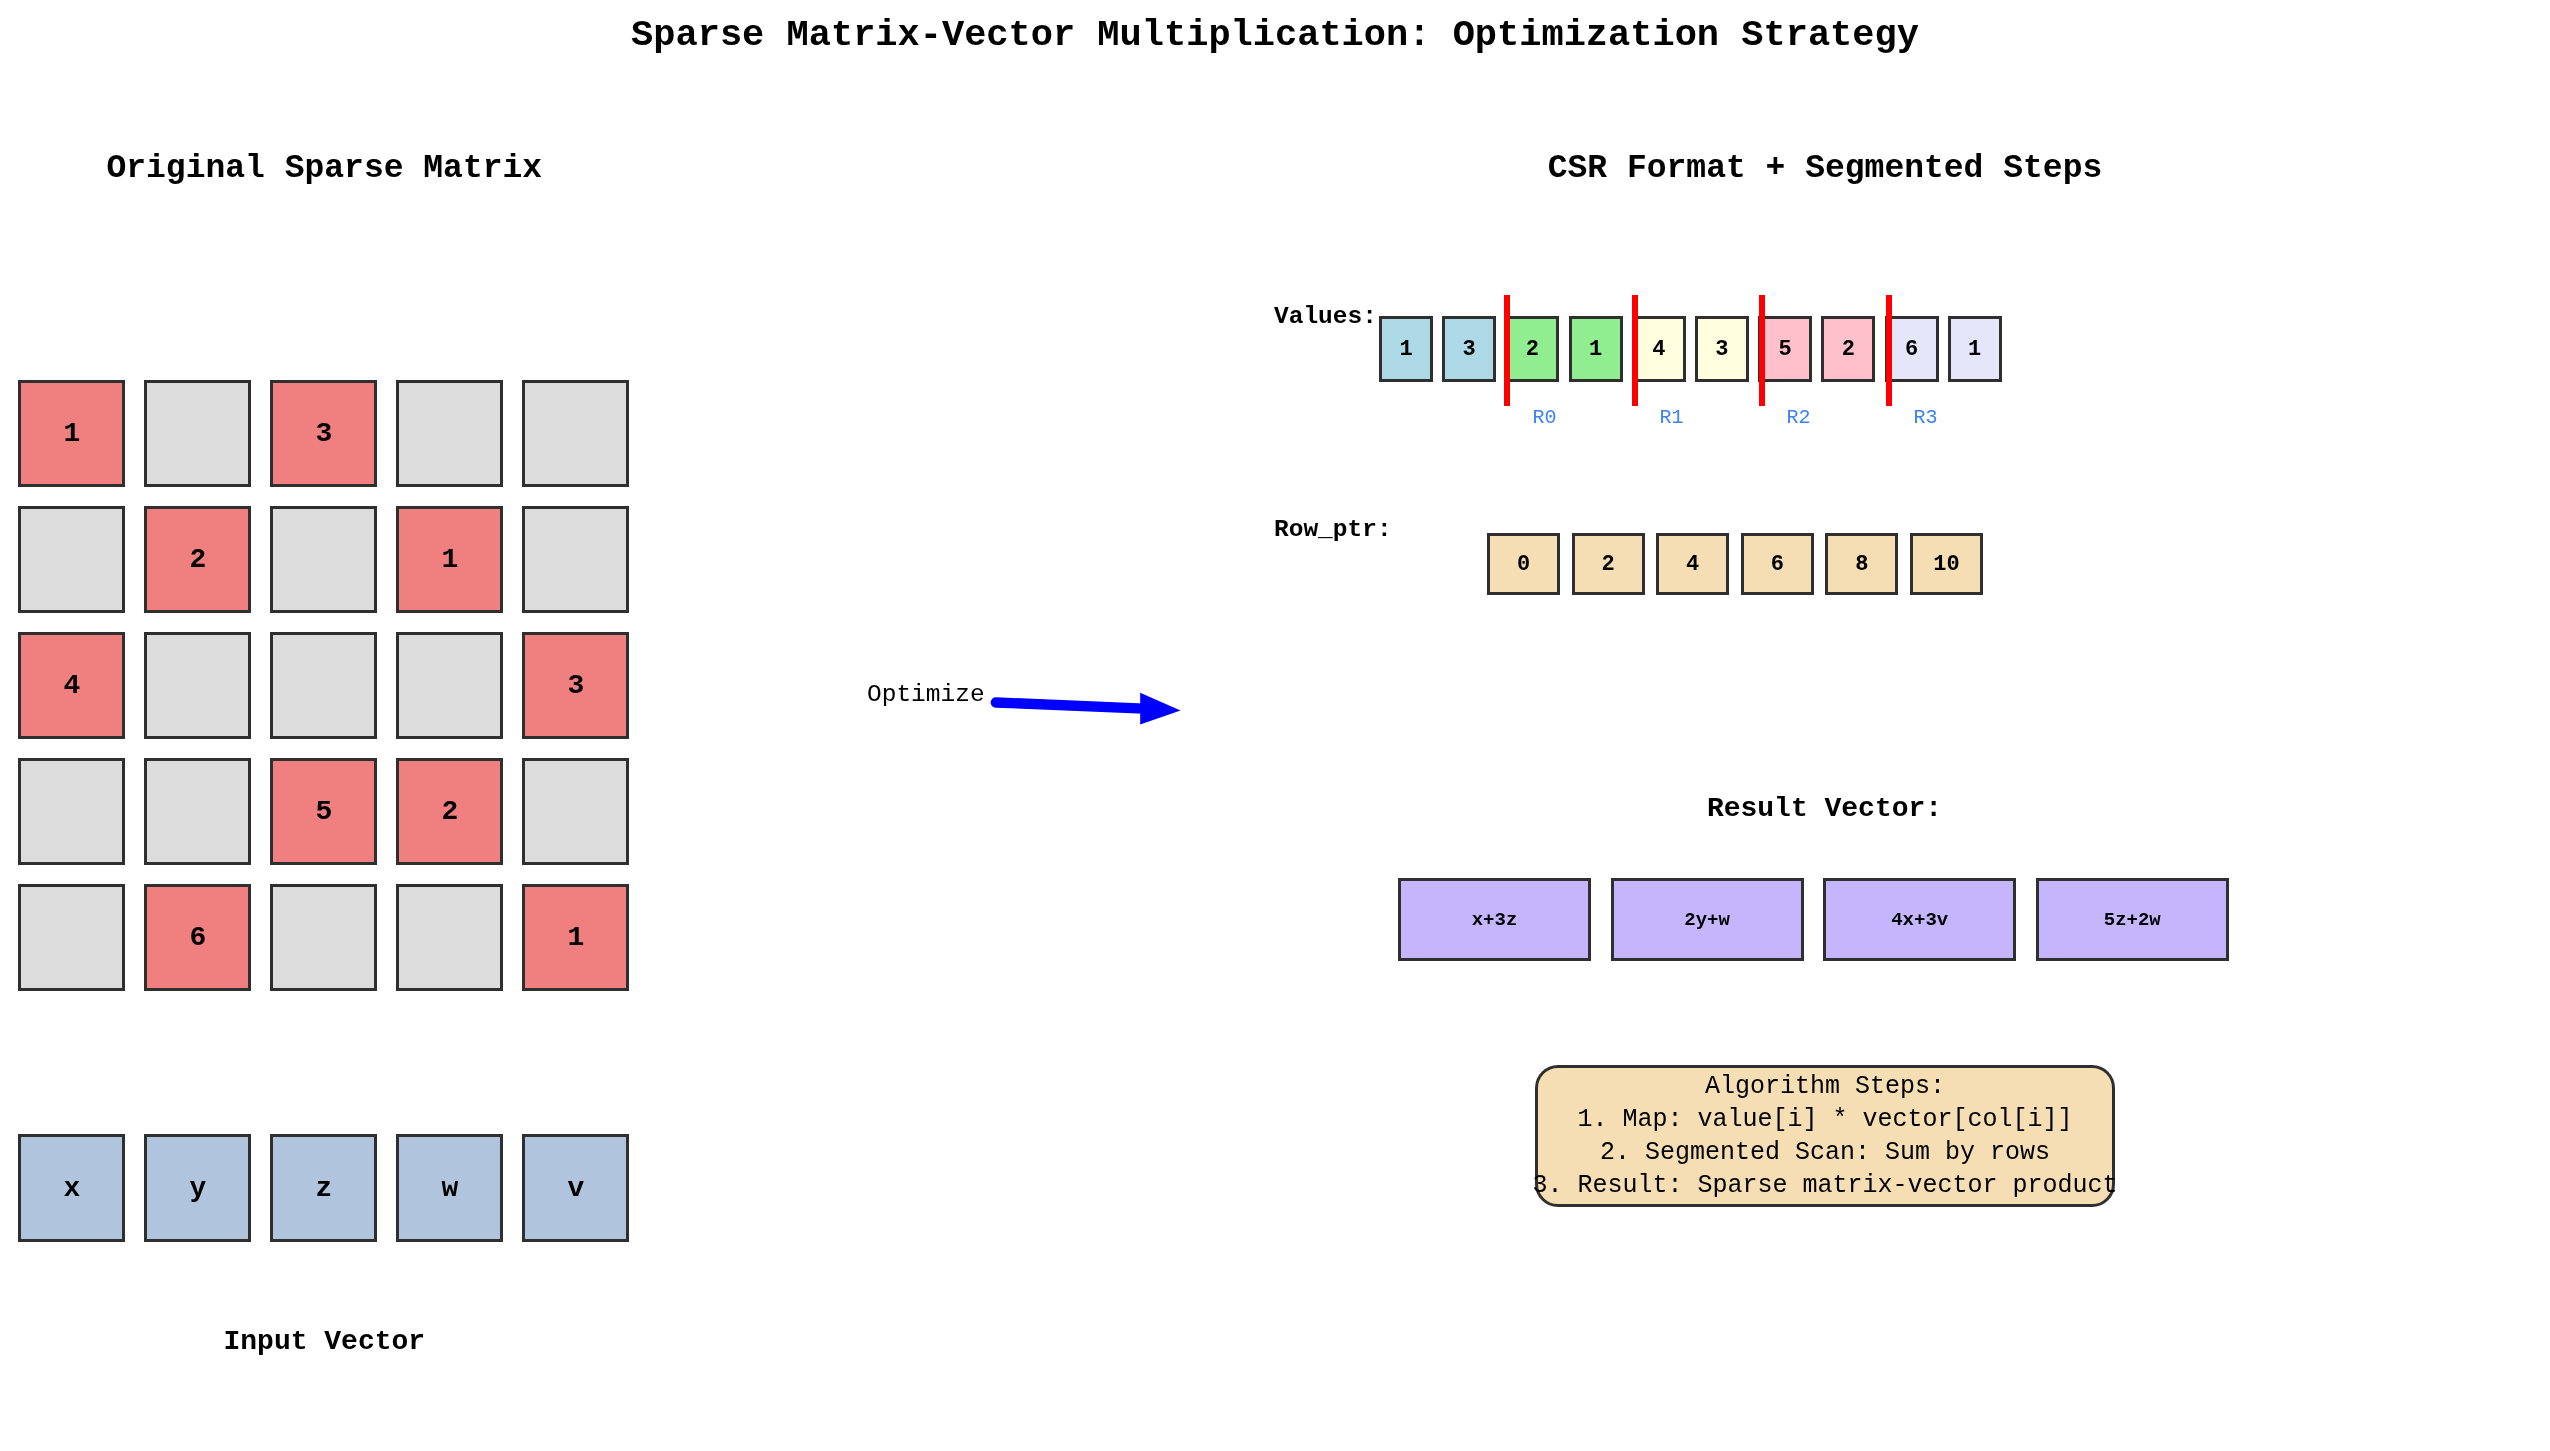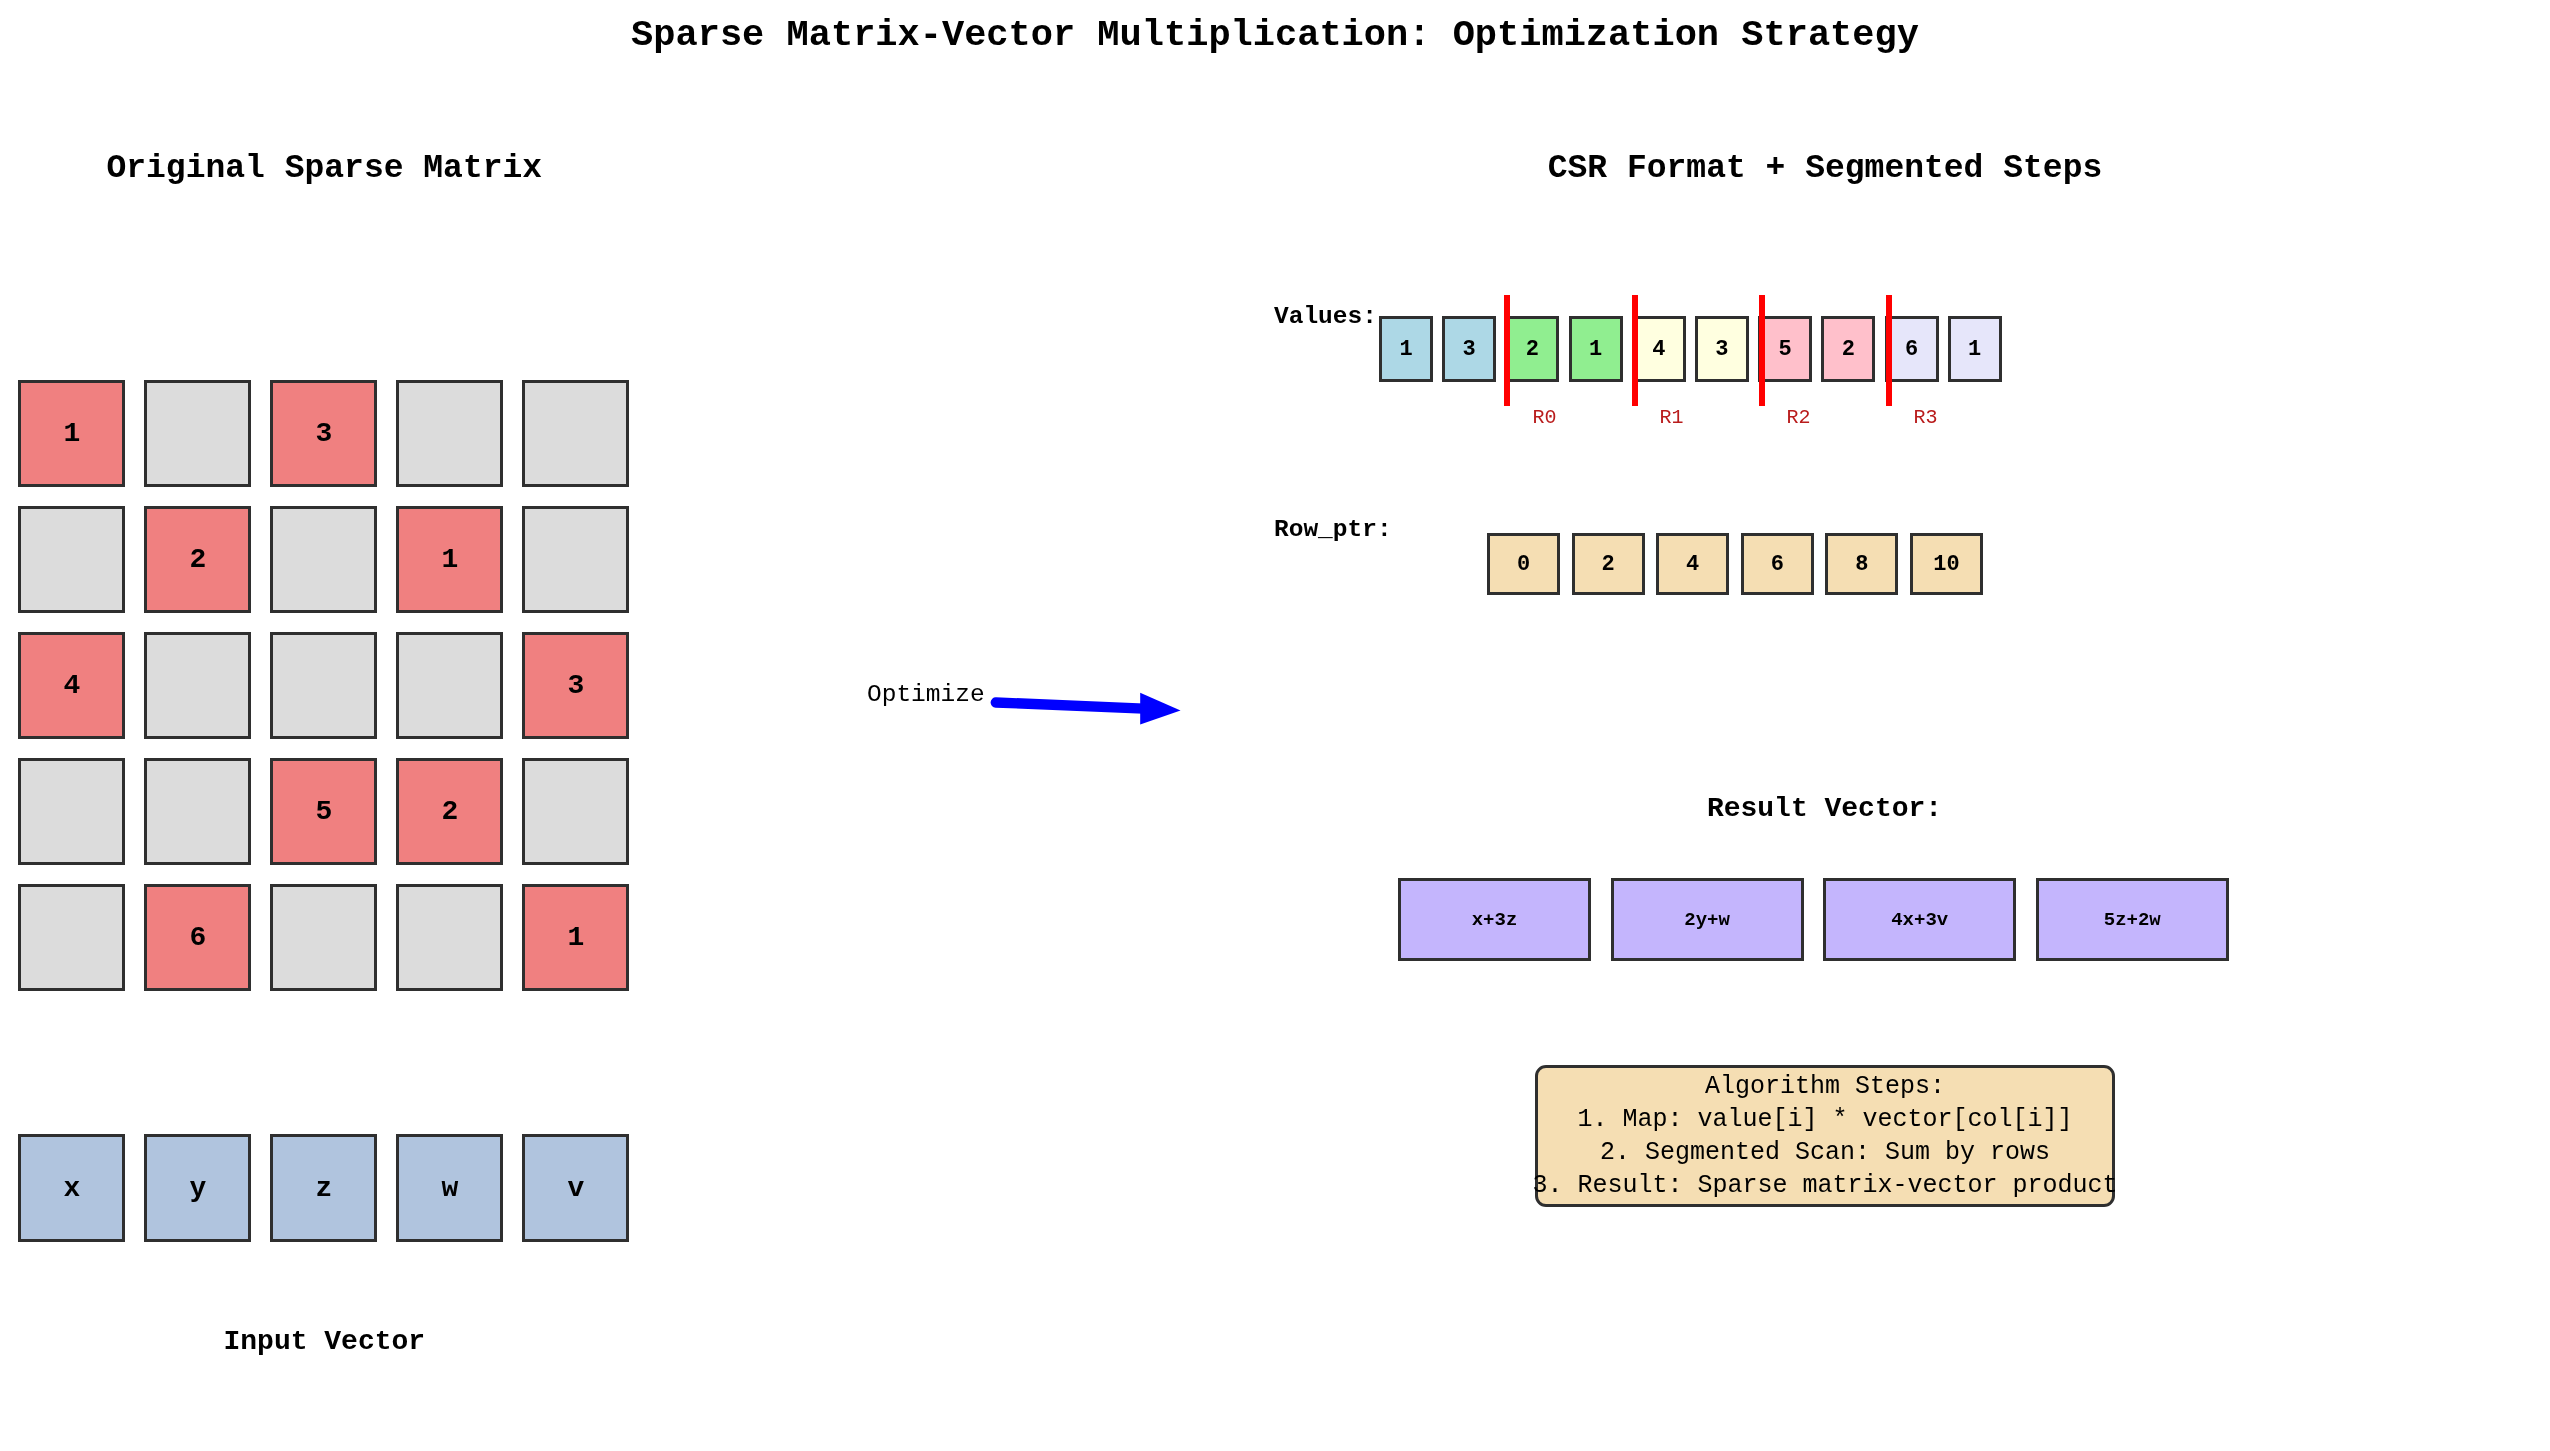--- a/index.html
+++ b/index.html
@@ -58,21 +58,21 @@
   .seg0{background:#ADD8E6;}
   .seg1{background:#90EE90;}
   .seg2{background:#FFFFE0;}
   .seg3{background:#FFC0CB;}
   .seg4{background:#E6E6FA;}
 
   .redline{position:absolute;top:295px;width:6.1px;height:111px;background:#FF0000;}
   .rl0{left:1504px;} .rl1{left:1632px;} .rl2{left:1759px;} .rl3{left:1886px;}
   .rlabel{
     position:absolute;top:406px;width:61px;text-align:center;
-    font-size:20px;color:#b91c1c;
+    font-size:20px;color:#3b82f6;
   }
   .rlab0{left:1514px;} .rlab1{left:1641px;} .rlab2{left:1768px;} .rlab3{left:1895px;}
 
   
   .rowptr-label{position:absolute;left:1274px;top:516px;font-size:24.5px;font-weight:bold;}
   .rowptr-row{position:absolute;left:1487px;top:533px;display:flex;gap:11.6px;}
   .pcell{
     width:73px;height:62px;border:3.1px solid #2f2f2f;box-sizing:border-box;background:#F5DEB3;
     display:flex;align-items:center;justify-content:center;
     font-size:22px;font-weight:bold;
@@ -86,21 +86,21 @@
   .result-row{position:absolute;left:1398px;top:878px;display:flex;gap:19.6px;}
   .rescell{
     width:193px;height:83px;border:3.7px solid #2f2f2f;box-sizing:border-box;background:#c4b5fd;
     display:flex;align-items:center;justify-content:center;
     font-size:19px;font-weight:bold;
   }
 
   
   .algo-box{
     position:absolute;left:1535px;top:1065px;width:580px;height:142px;
-    background:#F5DEB3;border:3.1px solid #2f2f2f;border-radius:11px;box-sizing:border-box;
+    background:#F5DEB3;border:3.1px solid #2f2f2f;border-radius:23px;box-sizing:border-box;
     display:flex;flex-direction:column;align-items:center;justify-content:center;
   }
   .algo-line{font-size:25px;line-height:33px;text-align:center;white-space:nowrap;}
 </style>
 </head>
 <body>
 
 <div class="canvas">
 
   <div class="title">Sparse Matrix-Vector Multiplication: Optimization Strategy</div>

